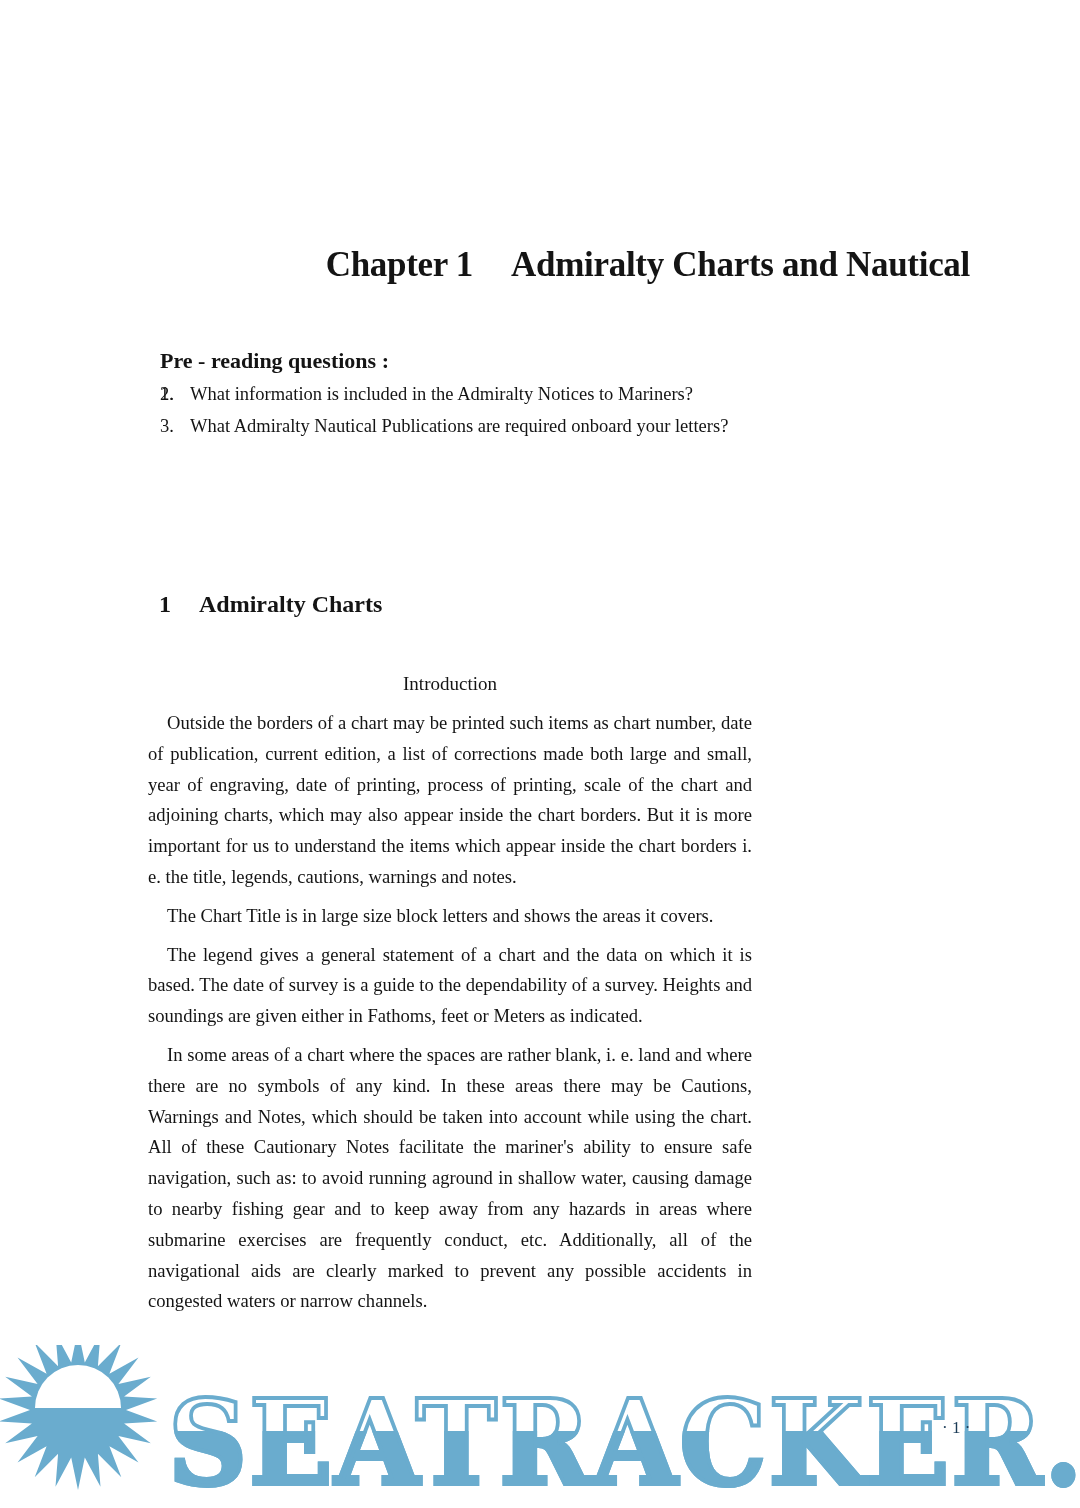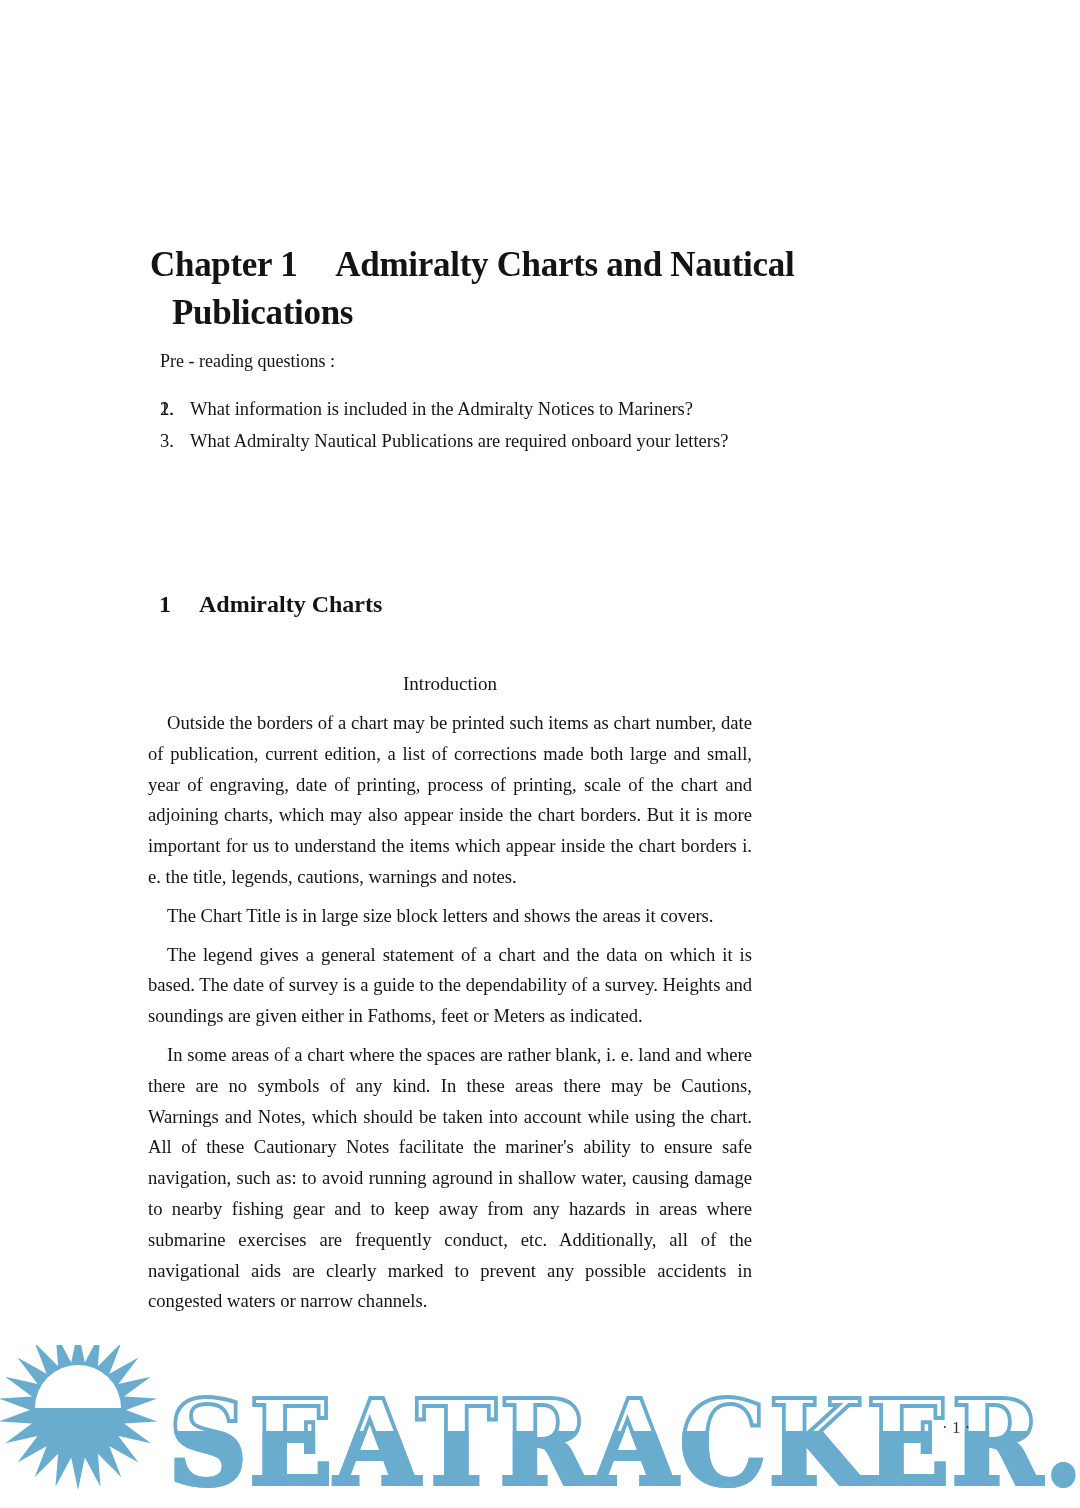--- a/index.html
+++ b/index.html
@@ -1,26 +1,26 @@
 <!DOCTYPE html>
 <html><head>
   <meta charset="utf-8">
   <style>
     html, body { margin: 0; padding: 0; background: #ffffff; }
     body { width: 1080px; height: 1508px; position: relative; overflow: hidden;
            font-family: "Liberation Serif", "DejaVu Serif", serif; color: #141414; }
 
     .chapter-title { position: absolute; left: 150px; width: 820px; top: 218px;
-      text-align: left; font-weight: bold; font-size: 35px; line-height: 48px; letter-spacing: -0.3px; }
+      text-align: right; font-weight: bold; font-size: 35px; line-height: 48px; letter-spacing: -0.3px; }
     .chapter-title .ch-num { margin-right: 38px; }
     .chapter-title .line1 { display: block; padding-left: 0; }
     .chapter-title .line2 { display: block; padding-left: 22px; }
 
     .prereading { position: absolute; left: 160px; top: 347px; width: 605px; }
-    .prereading .heading { font-weight: normal; font-size: 18px; line-height: 28px; margin-bottom: 18px; }
+    .prereading .heading { font-weight: bold; font-size: 22px; line-height: 28px; margin-bottom: 3px; }
     .prereading ol { list-style: none; margin: 0; padding: 0; }
     .prereading li { font-size: 18.5px; line-height: 32px; position: relative; padding-left: 30px; text-align: justify; text-align-last: left; }
     .prereading li .num { position: absolute; left: 0; top: 0; }
 
     .section-heading { position: absolute; left: 159px; top: 566px; font-weight: bold; font-size: 24px; line-height: 36px; }
     .section-heading .sec-num { margin-right: 28px; }
 
     .sub-heading { position: absolute; left: 140px; width: 620px; top: 652px; text-align: center;
       font-weight: normal; font-size: 19px; line-height: 26px; }
 
@@ -37,21 +37,20 @@
       background: linear-gradient(to bottom, #ffffff 0%, #ffffff 40%, #6aacce 40%, #6aacce 100%);
       -webkit-background-clip: text; background-clip: text; z-index: 1; transform: scaleX(0.93); transform-origin: left top; }
   </style>
 </head>
 <body>
 
 <h1 class="chapter-title">
   <span class="line1">
     <span class="ch-num">Chapter 1</span><span>Admiralty Charts and Nautical</span>
   </span>
-  <span class="line2">Publications</span>
 </h1>
 
 <div class="prereading">
   <div class="heading">Pre - reading questions :</div>
   <ol>
     <li>
       <span class="num">1.</span>
     </li>
     <li>
       <span class="num">2.</span>

